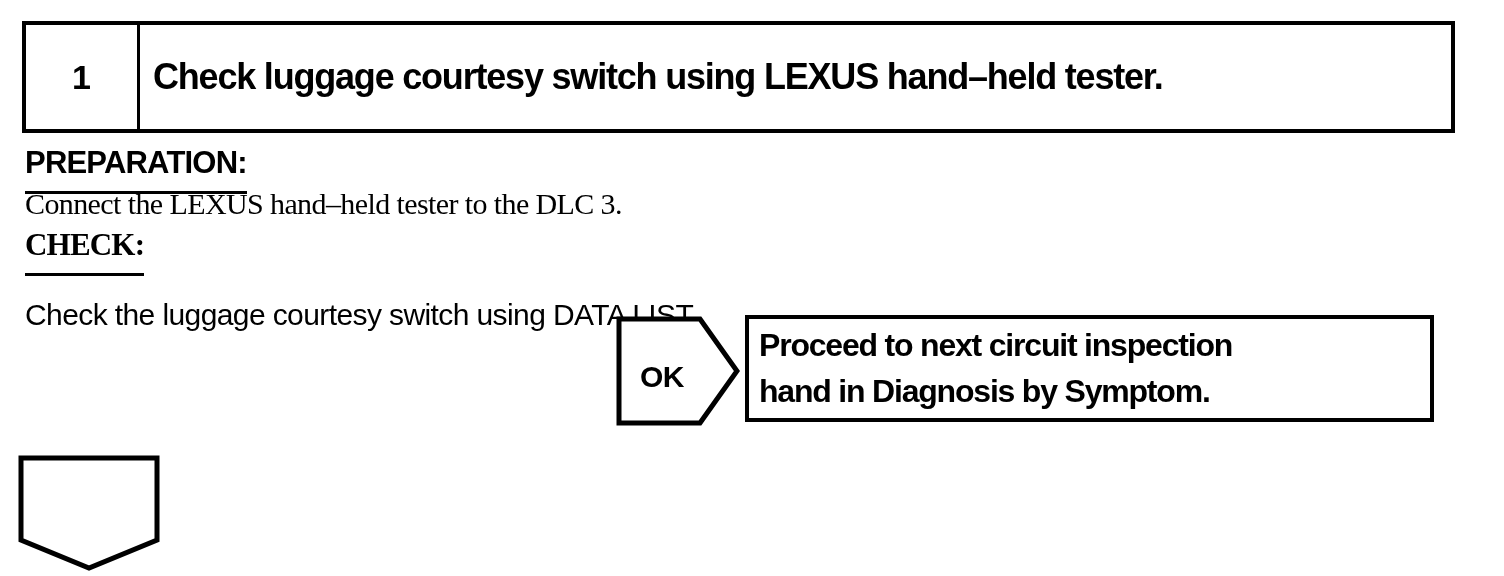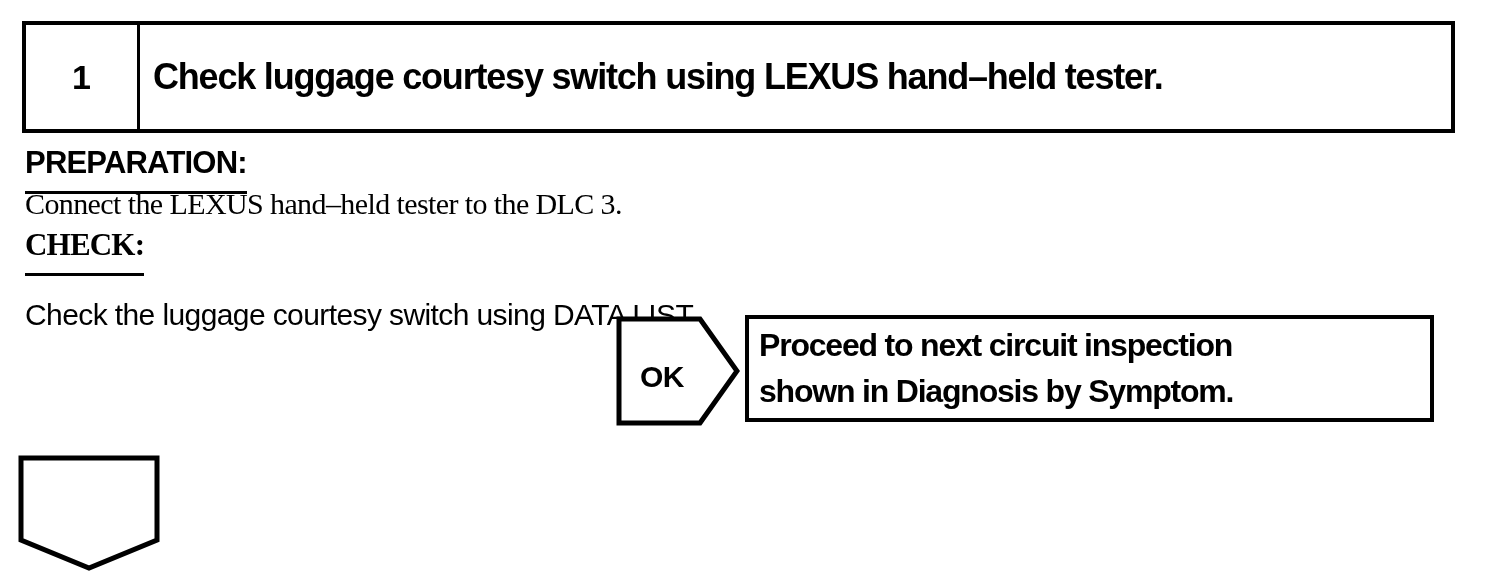--- a/index.html
+++ b/index.html
@@ -124,20 +124,20 @@
   </div>
   <div class="body-line" id="check-body">Check the luggage courtesy switch using DATA LIST.</div>
 
   <svg class="connector-svg" style="left:616px; top:316px;" width="124" height="110" viewBox="0 0 124 110">
     <polygon points="3,3 84,3 121,55 84,107 3,107" fill="#ffffff" stroke="#000000" stroke-width="5"></polygon>
   </svg>
   <div class="connector-label" id="ok-label">OK</div>
 
   <div class="result-box">
     <div>Proceed to next circuit inspection</div>
-    <div>shown in Diagnosis by Symptom.</div>
+    <div>hand in Diagnosis by Symptom.</div>
   </div>
 
   <svg class="connector-svg" style="left:18px; top:455px;" width="143" height="117" viewBox="0 0 143 117">
     <polygon points="3,3 139,3 139,85 71,113 3,85" fill="#ffffff" stroke="#000000" stroke-width="5"></polygon>
   </svg>
 
 </div>
 
 </body></html>

